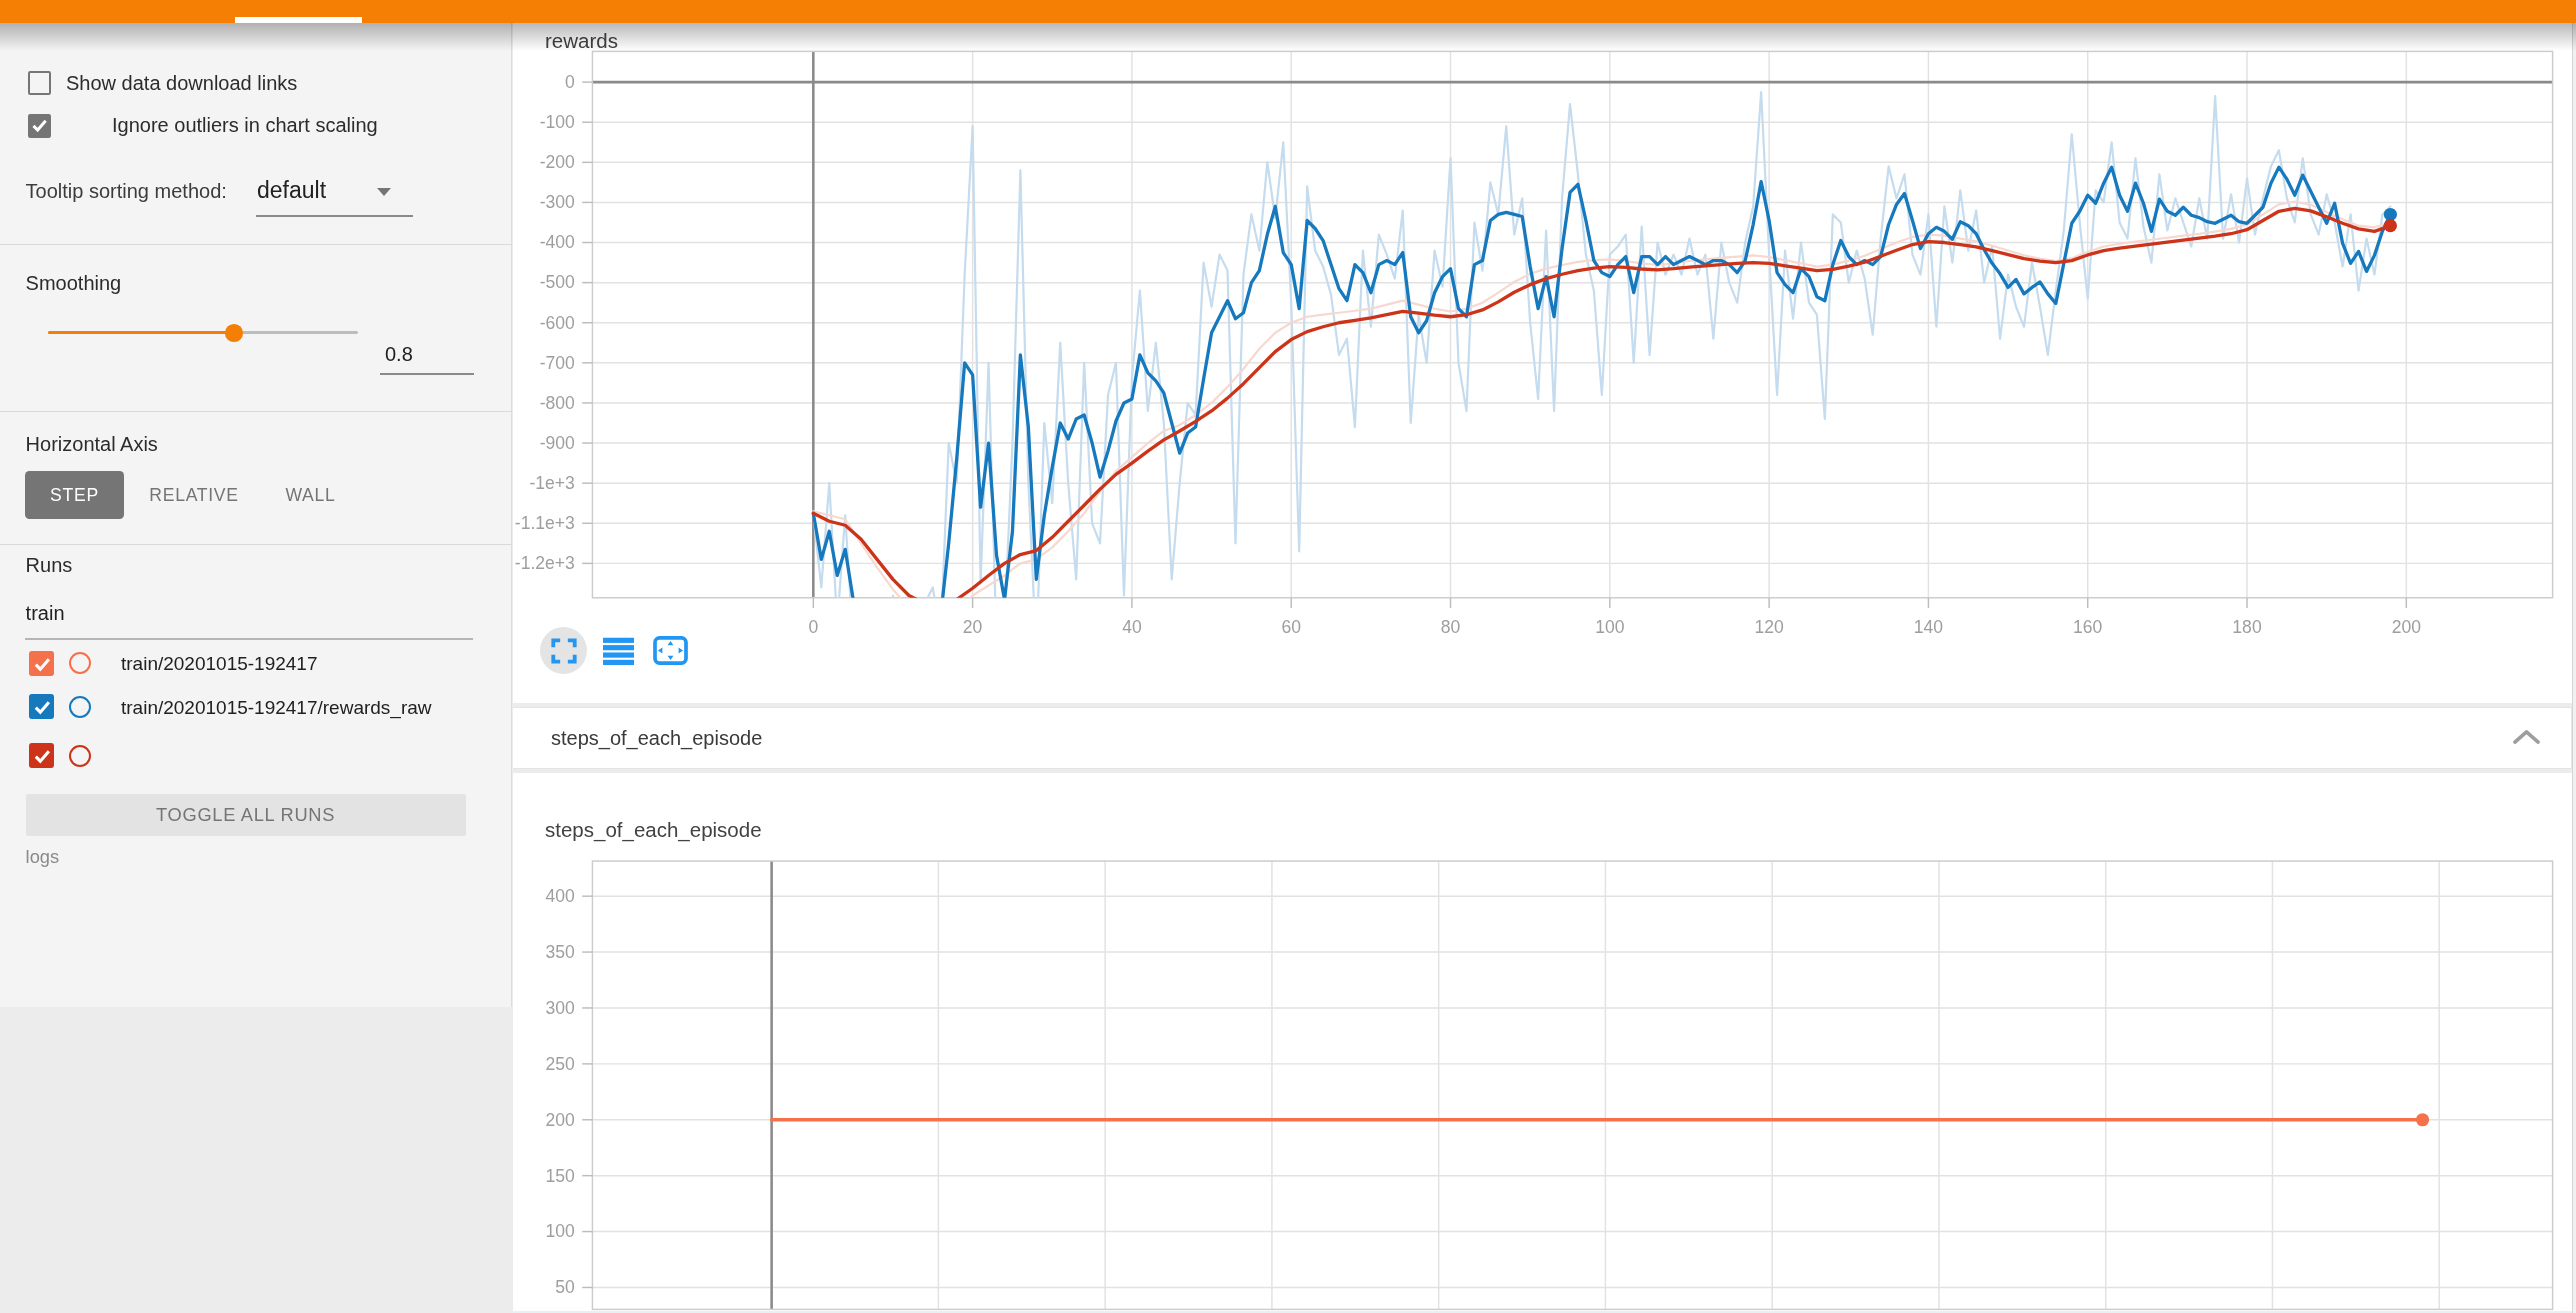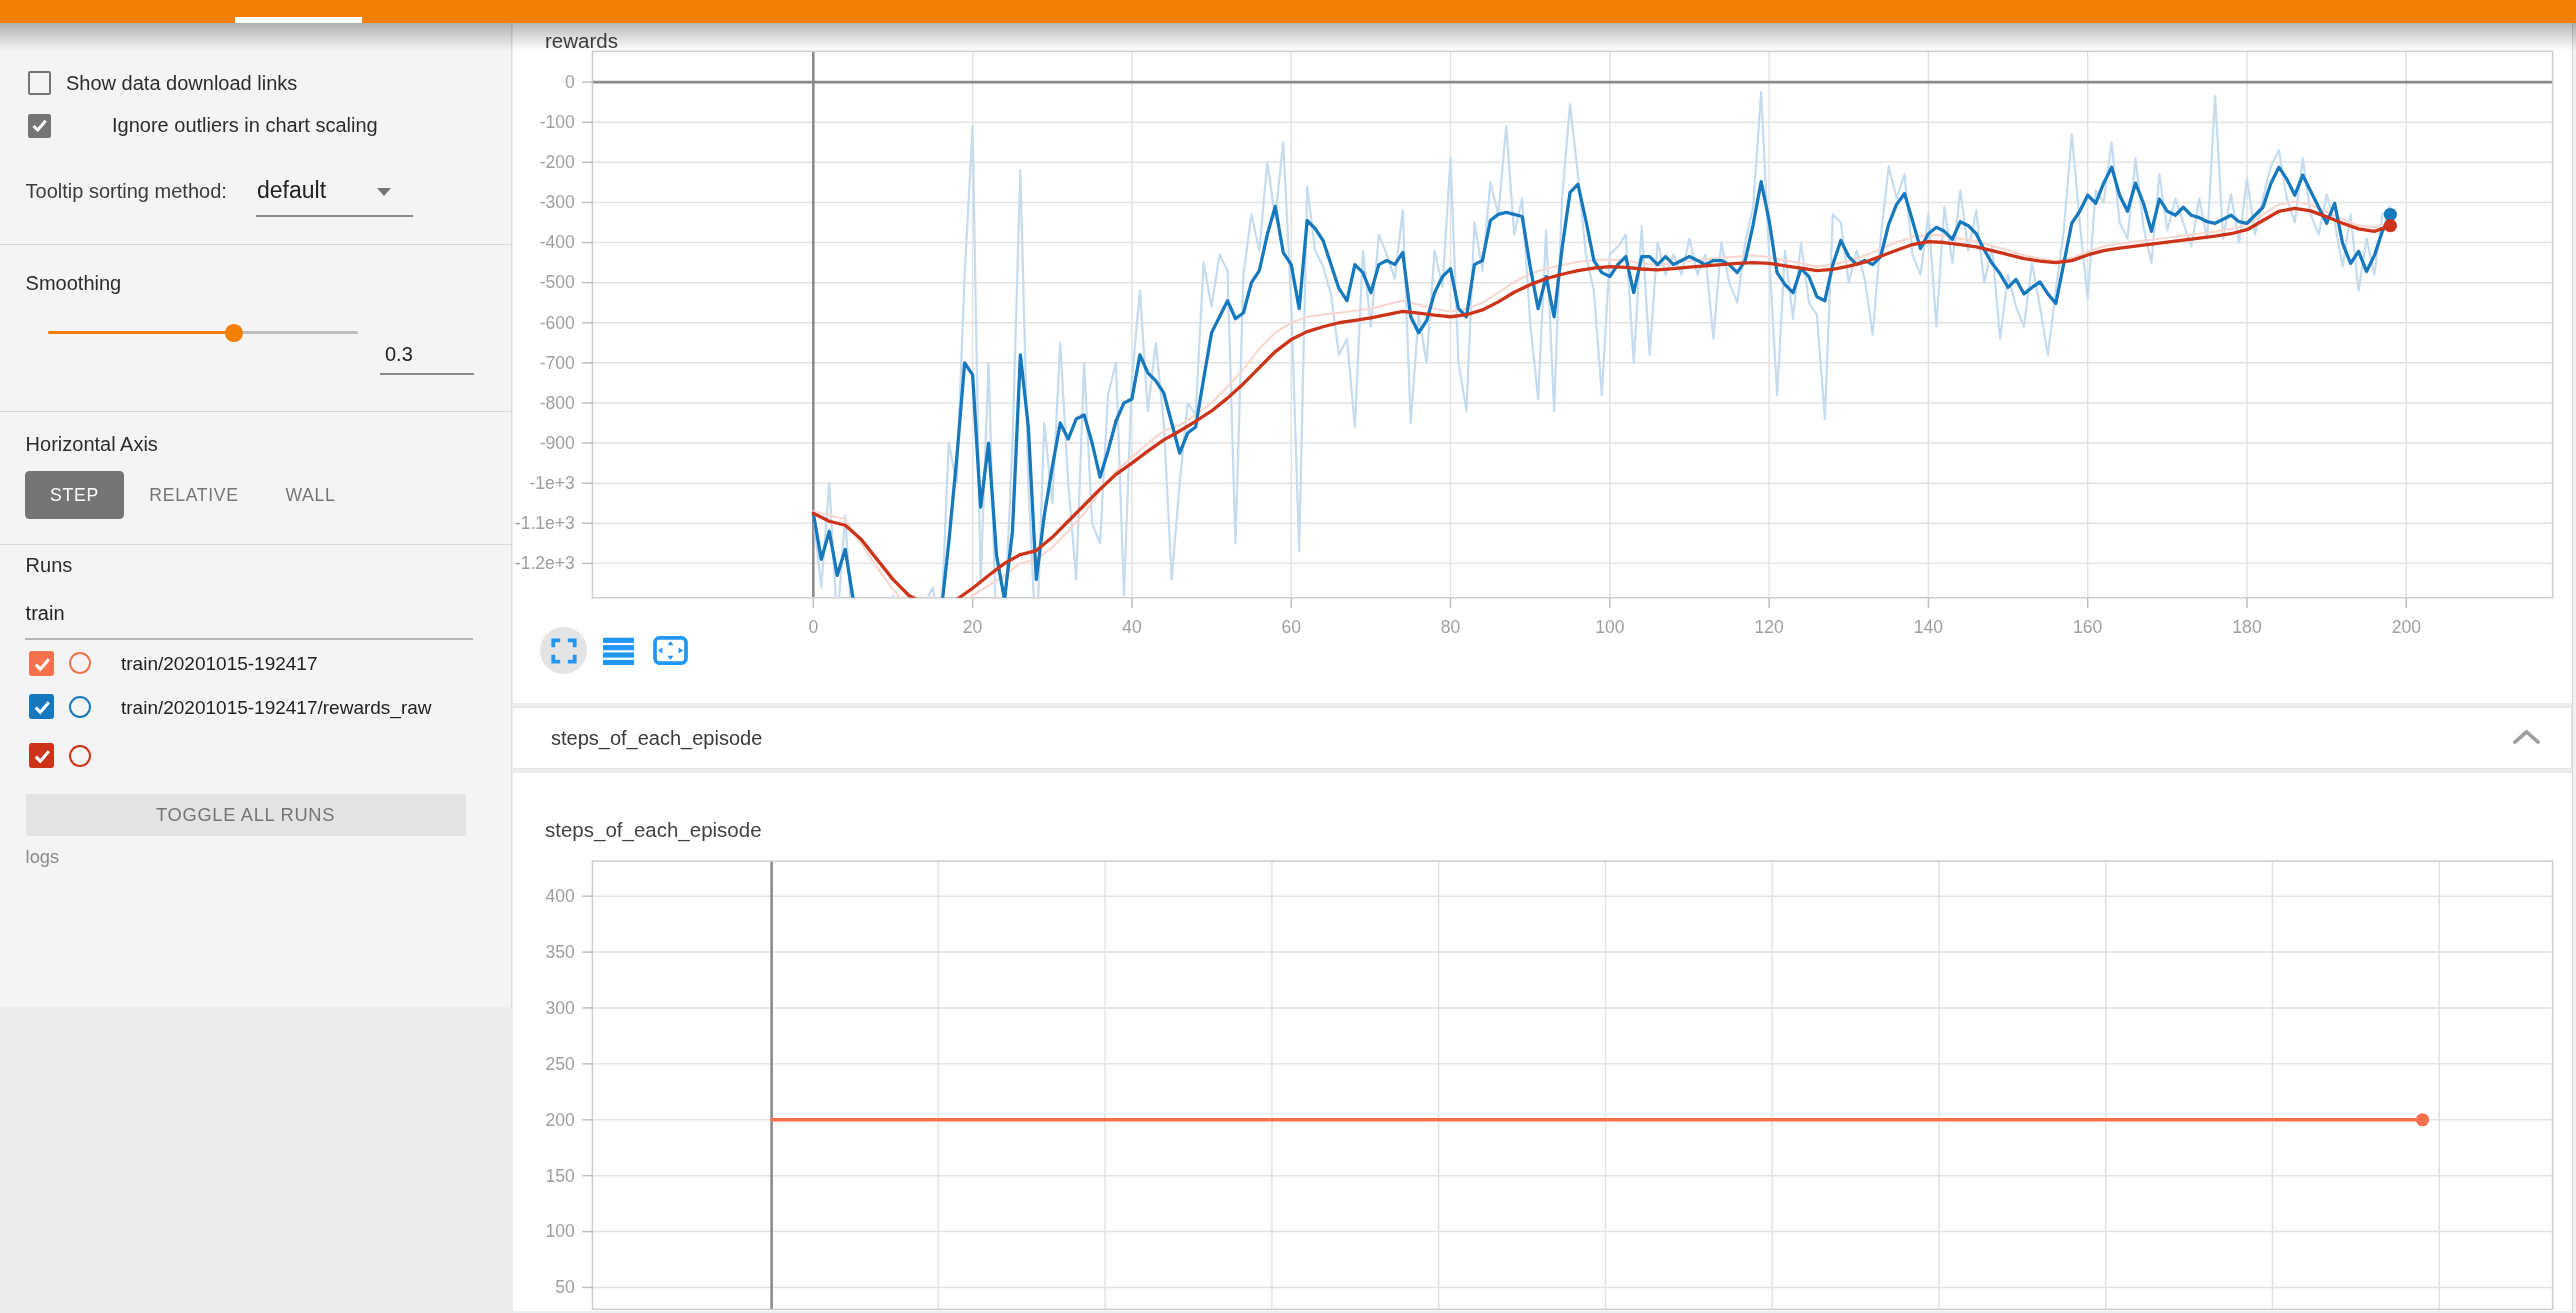--- a/index.html
+++ b/index.html
@@ -85,21 +85,21 @@
   <div class="select-underline" style="left:256px; top:192px; width:157px;"></div>
 
   <div class="sb-divider" style="top:221px;"></div>
 
   <div class="sb-abs sb-label" style="left:25.6px; top:249px;">Smoothing</div>
   <div class="sb-abs" style="left:48px; top:300px; width:315px; height:19px;">
     <div class="slider-track" style="left:0; top:7.3px; width:310px;"></div>
     <div class="slider-fill" style="left:0; top:7.3px; width:186px;"></div>
     <div class="slider-handle" style="left:177px; top:0.7px;"></div>
   </div>
-  <div class="sb-abs" style="left:385px; top:320px; font-size:20px; color:#212121;">0.3</div>
+  <div class="sb-abs" style="left:385px; top:320px; font-size:20px; color:#212121;">0.8</div>
   <div class="select-underline" style="left:380px; top:350px; width:94px;"></div>
 
   <div class="sb-divider" style="top:388px;"></div>
 
   <div class="sb-abs sb-label" style="left:25.6px; top:410px;">Horizontal Axis</div>
   <button class="axis-btn selected" style="left:25px; top:448px; width:99px; height:48px;">STEP</button>
   <button class="axis-btn" style="left:143px; top:448px; width:102px; height:48px;">RELATIVE</button>
   <button class="axis-btn" style="left:263px; top:448px; width:95px; height:48px;">WALL</button>
 
   <div class="sb-divider" style="top:521px;"></div>

